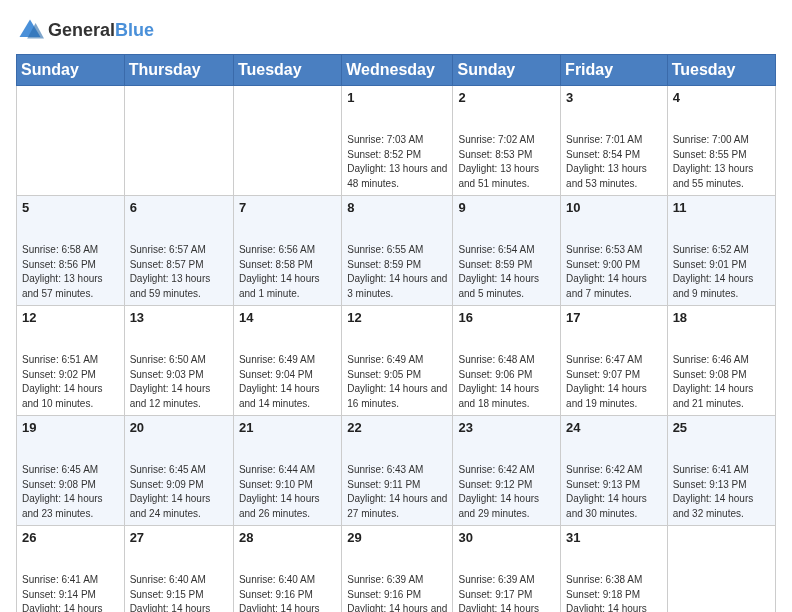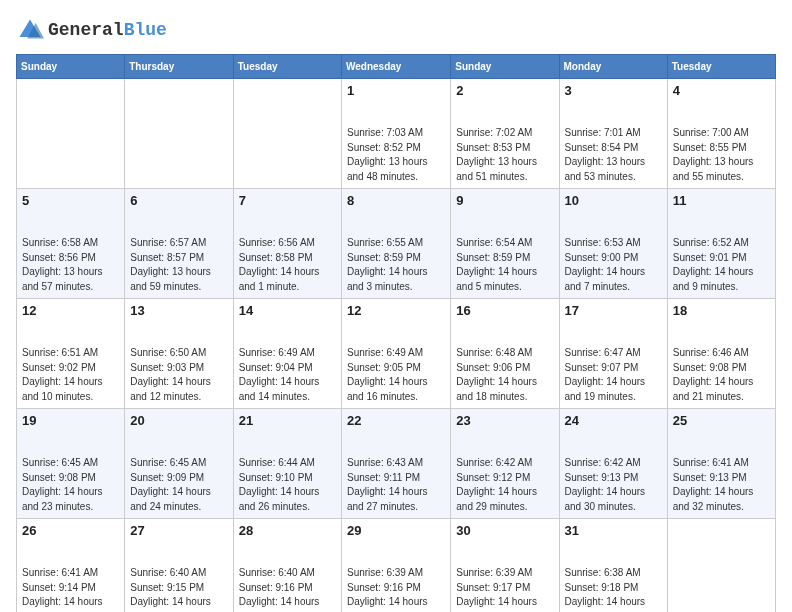--- a/index.html
+++ b/index.html
@@ -8,21 +8,20 @@
       background: #fff;
       width: 792px;
       min-height: 612px;
       padding: 16px;
     }
     .header {
       display: flex;
       justify-content: space-between;
       align-items: flex-start;
       margin-bottom: 10px;
-      font-family: Liberation Mono, monospace;
     }
     .logo {
       display: flex;
       align-items: center;
       gap: 4px;
     }
     .logo-icon {
       width: 28px;
       height: 28px;
     }
@@ -38,21 +37,21 @@
       font-size: 14px;
       color: #555;
     }
     table {
       width: 100%;
       border-collapse: collapse;
     }
     th {
       background-color: #4a7fc1;
       color: white;
-      font-size: 10px;
+      font-size: 16px;
       font-weight: bold;
       padding: 6px 4px;
       text-align: left;
       border: 1px solid #3a6aaa;
     }
     td {
       border: 1px solid #ccc;
       vertical-align: top;
       padding: 4px 5px;
       width: 113px;
@@ -106,21 +105,21 @@
 </div>
 
 <table>
   <thead>
     <tr>
     <th>Sunday</th>
         <th>Thursday</th>
         <th>Tuesday</th>
         <th>Wednesday</th>
         <th>Sunday</th>
-        <th>Monday</th>
+        <th>Friday</th>
         <th>Tuesday</th>
       </tr>
   </thead>
   <tbody id="calendar-body">
   <tr>
         <td class="empty"></td>
         <td class="empty"></td>
         <td class="empty"></td>
         <td>
           <div class="day-number">1</div>

